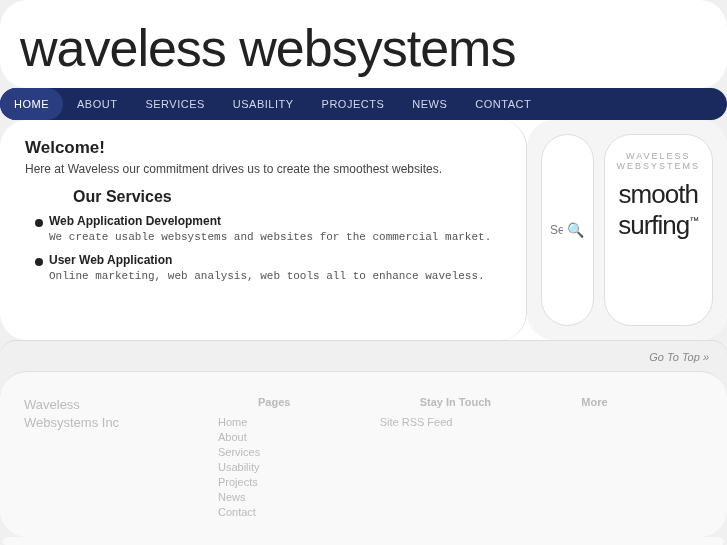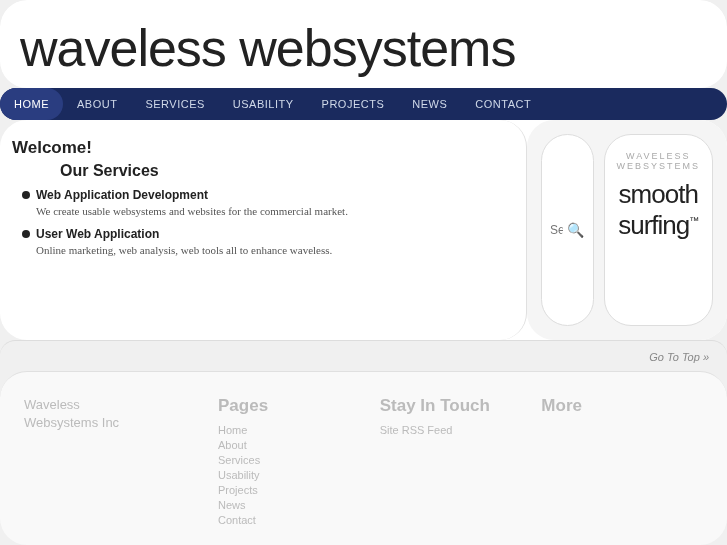--- a/index.html
+++ b/index.html
@@ -49,21 +49,21 @@
     
     #main-wrapper {
       background: #fff;
       display: flex;
       flex-direction: row;
       min-height: 220px;
     }
 
     #content-area {
       flex: 1;
-      padding: 18px 12px;
+      padding: 18px 25px;
       border-right: 1px solid #e0e0e0;
     }
 
     #welcome-title {
       font-size: 17px;
       font-weight: bold;
       color: #222;
       font-family: Arial, sans-serif;
       margin-bottom: 4px;
     }
@@ -80,42 +80,42 @@
       font-family: Arial, sans-serif;
       margin-bottom: 8px;
       margin-left: 48px;
     }
     .service-item {
       margin-bottom: 10px;
       padding-left: 10px;
     }
     .service-bullet {
       display: flex;
-      align-items: flex-start;
+      align-items: center;
       gap: 6px;
       margin-bottom: 3px;
     }
     .bullet-icon {
       width: 8px;
       height: 8px;
       background: #222;
       display: inline-block;
       margin-top: 3px;
       flex-shrink: 0;
     }
     .service-name {
       font-size: 12px;
       font-weight: bold;
       color: #222;
       font-family: Arial, sans-serif;
     }
     .service-desc {
       font-size: 11px;
       color: #555;
-      font-family: Liberation Serif, serif;
+      font-family: Liberation Mono, monospace;
       margin-left: 14px;
       margin-top: 2px;
     }
 
     
     #sidebar {
       width: 200px;
       background: #f5f5f5;
       padding: 14px;
       display: flex;
@@ -203,26 +203,27 @@
       flex: 1.2;
     }
     #footer-brand-name {
       font-size: 13px;
       color: #bbb;
       font-family: Arial, sans-serif;
       line-height: 1.4;
     }
 
     .footer-col-title {
-      font-size: 17px;
+      font-size: 11px;
       font-weight: bold;
       color: #bbb;
       font-family: Arial, sans-serif;
       text-transform: capitalize;
       margin-bottom: 8px;
+      margin-left: 40px;
     }
     .footer-link {
       display: block;
       font-size: 11px;
       color: #bbb;
       font-family: Arial, sans-serif;
       cursor: pointer;
       margin-bottom: 3px;
       text-decoration: none;
     }
@@ -253,20 +254,21 @@
     <div class="nav-item">USABILITY</div>
     <div class="nav-item">PROJECTS</div>
     <div class="nav-item">NEWS</div>
     <div class="nav-item">CONTACT</div>
   </nav>
 
 <div id="main-wrapper">
 
   <div id="content-area">
     <div id="welcome-title">Welcome!</div>
+    <div id="welcome-text">Here at Waveless our commitment drives us to create the smoothest websites.</div>
     <div id="services-title">Our Services</div>
     <div id="services-list">
     <div class="service-item">
       <div class="service-bullet">
         <span class="bullet-icon"></span>
         <span class="service-name">Web Application Development</span>
       </div>
       <div class="service-desc">We create usable websystems and websites for the commercial market.</div>
     </div>
         <div class="service-item">

